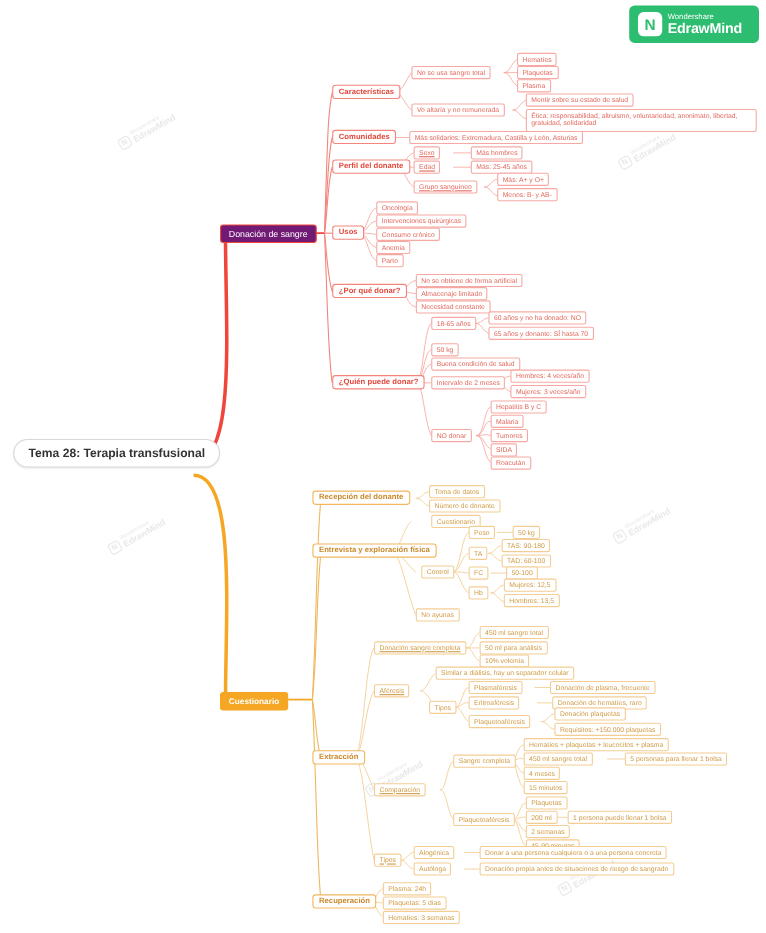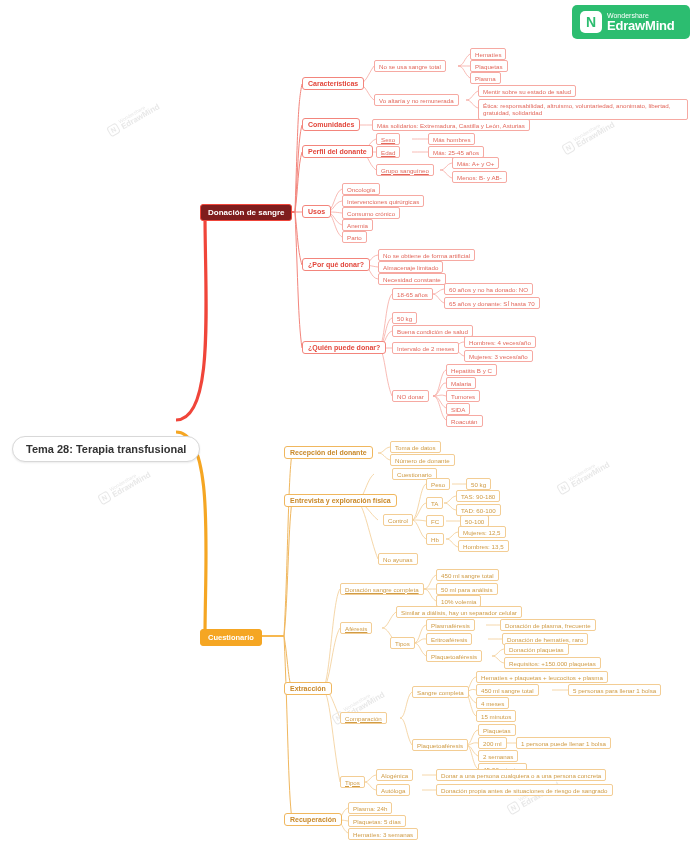--- a/index.html
+++ b/index.html
@@ -48,21 +48,21 @@
     position:absolute; z-index:10; white-space:nowrap;
     display:flex; align-items:center;
   }
   .root{
     border:1px solid #d8d8d8; background:#fff; border-radius:14px;
     padding:6px 13px; font-size:11px; color:#333; font-weight:bold;
     box-shadow:0 1px 2px rgba(0,0,0,.08);
   }
   
   .l1-red{
-    background:#7f1d1d; color:#fff; font-size:8px; font-weight:bold;
+    background:#701a75; color:#fff; font-size:8px; font-weight:normal;
     border-radius:3px; padding:3px 7px; border:1px solid #f0453a;
   }
   .l1-orange{
     background:#f5a623; color:#fff; font-size:7.5px; font-weight:bold;
     border-radius:3px; padding:3px 7px; border:1px solid #f5a623;
   }
   
   .l2-red{
     border:1px solid #f3857c; background:#fff; color:#e2473c;
     font-size:7px; font-weight:bold; border-radius:3px; padding:2px 5px;
@@ -255,21 +255,21 @@
     <path d="M364,782 C 370,782 370,776 376,775" stroke="#f3cd94" stroke-width=".8" fill="none"></path>
     <path d="M364,782 C 370,782 370,789 376,790" stroke="#f3cd94" stroke-width=".8" fill="none"></path>
     <path d="M422,775 C 428,775 430,775 436,775" stroke="#f3cd94" stroke-width=".8" fill="none"></path>
     <path d="M422,790 C 428,790 430,790 436,790" stroke="#f3cd94" stroke-width=".8" fill="none"></path>
 
     <path d="M336,820 C 342,820 342,810 348,808" stroke="#f3cd94" stroke-width=".8" fill="none"></path>
     <path d="M336,820 C 342,820 342,820 348,821" stroke="#f3cd94" stroke-width=".8" fill="none"></path>
     <path d="M336,820 C 342,820 342,830 348,833" stroke="#f3cd94" stroke-width=".8" fill="none"></path>
   </svg>
 
-  <div class="node root" style="left:12px; top:436px;">
+  <div class="node root" style="left:12px; top:399px;">
     <span>Tema 28: Terapia transfusional</span>
   </div>
 
   <div class="node l1-red" style="left:200px; top:204px;">
     <span>Donación de sangre</span>
   </div>
 
   <div class="node l2-red" style="left:302px; top:77px;">
     <span>Características</span>
   </div>

